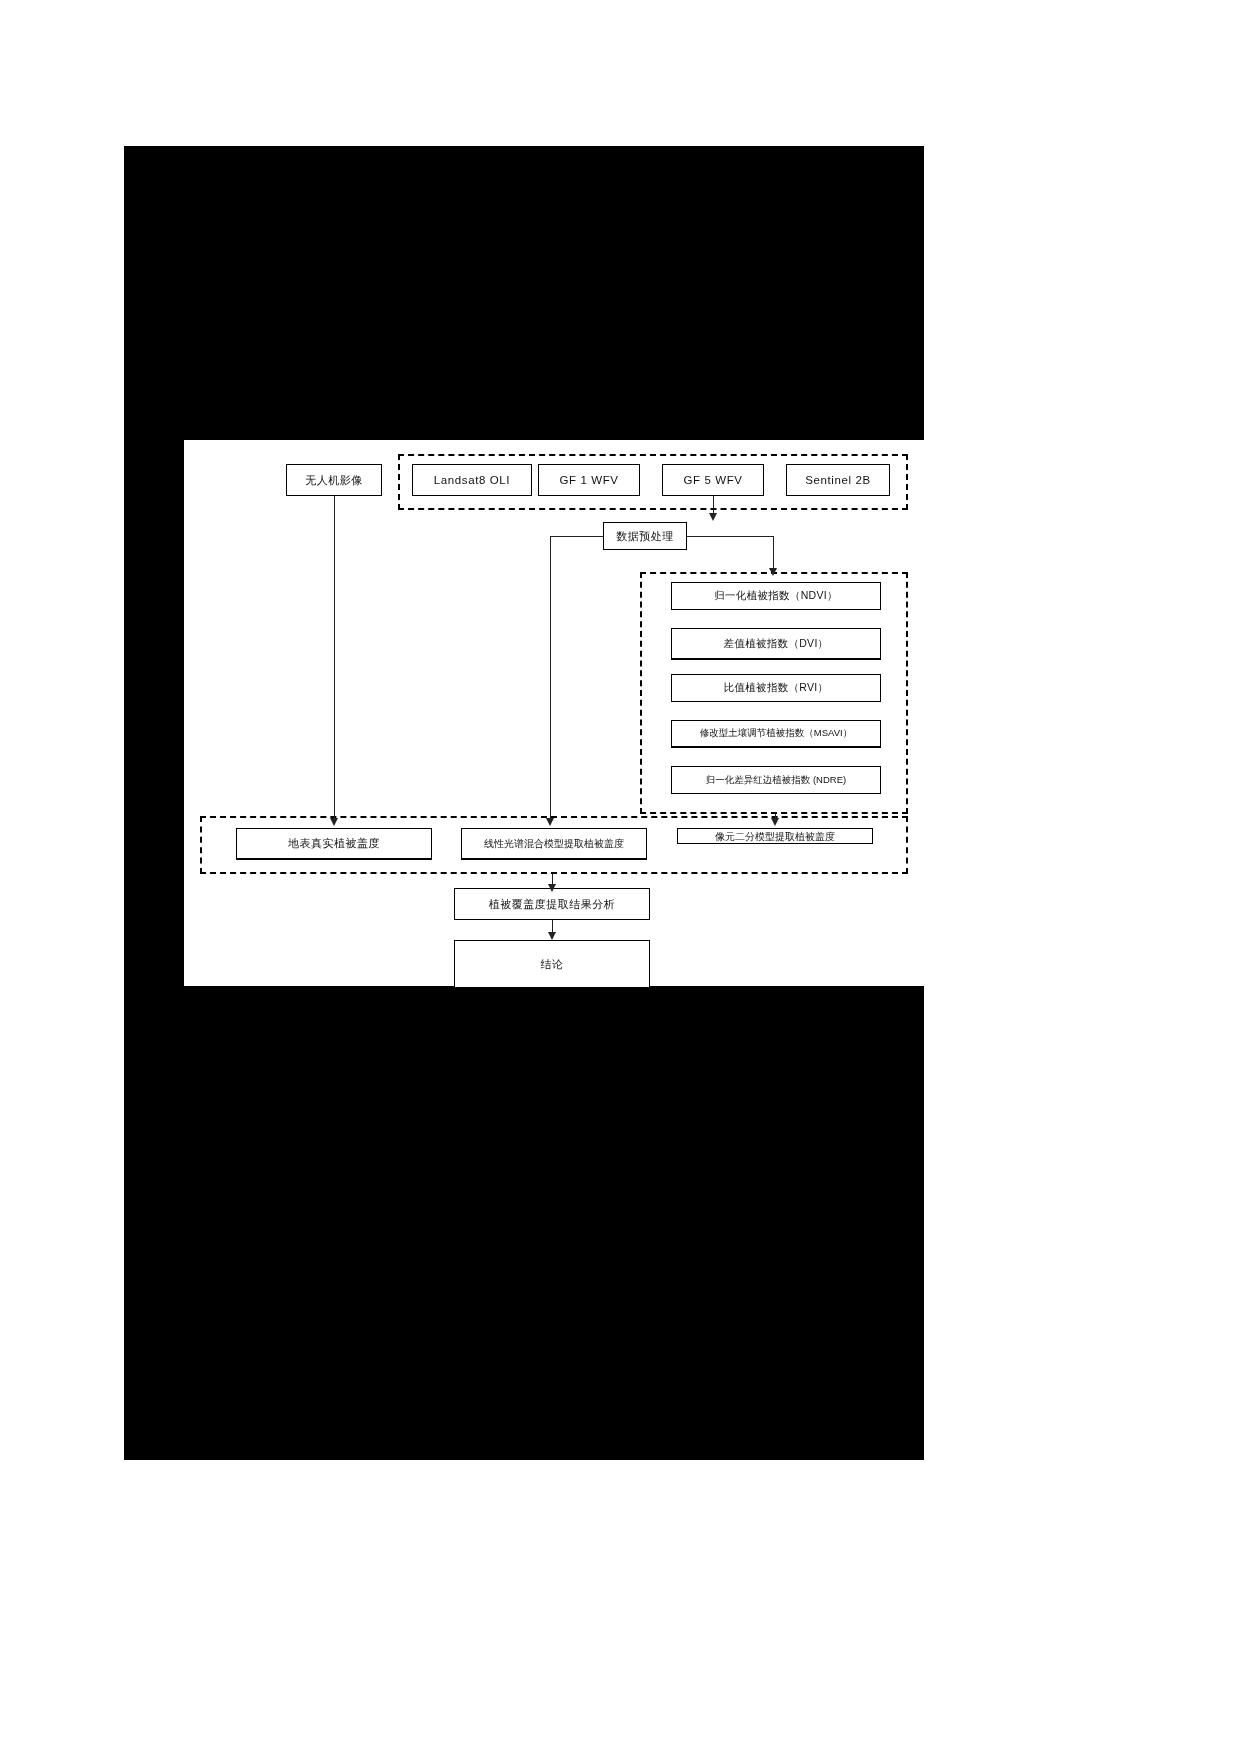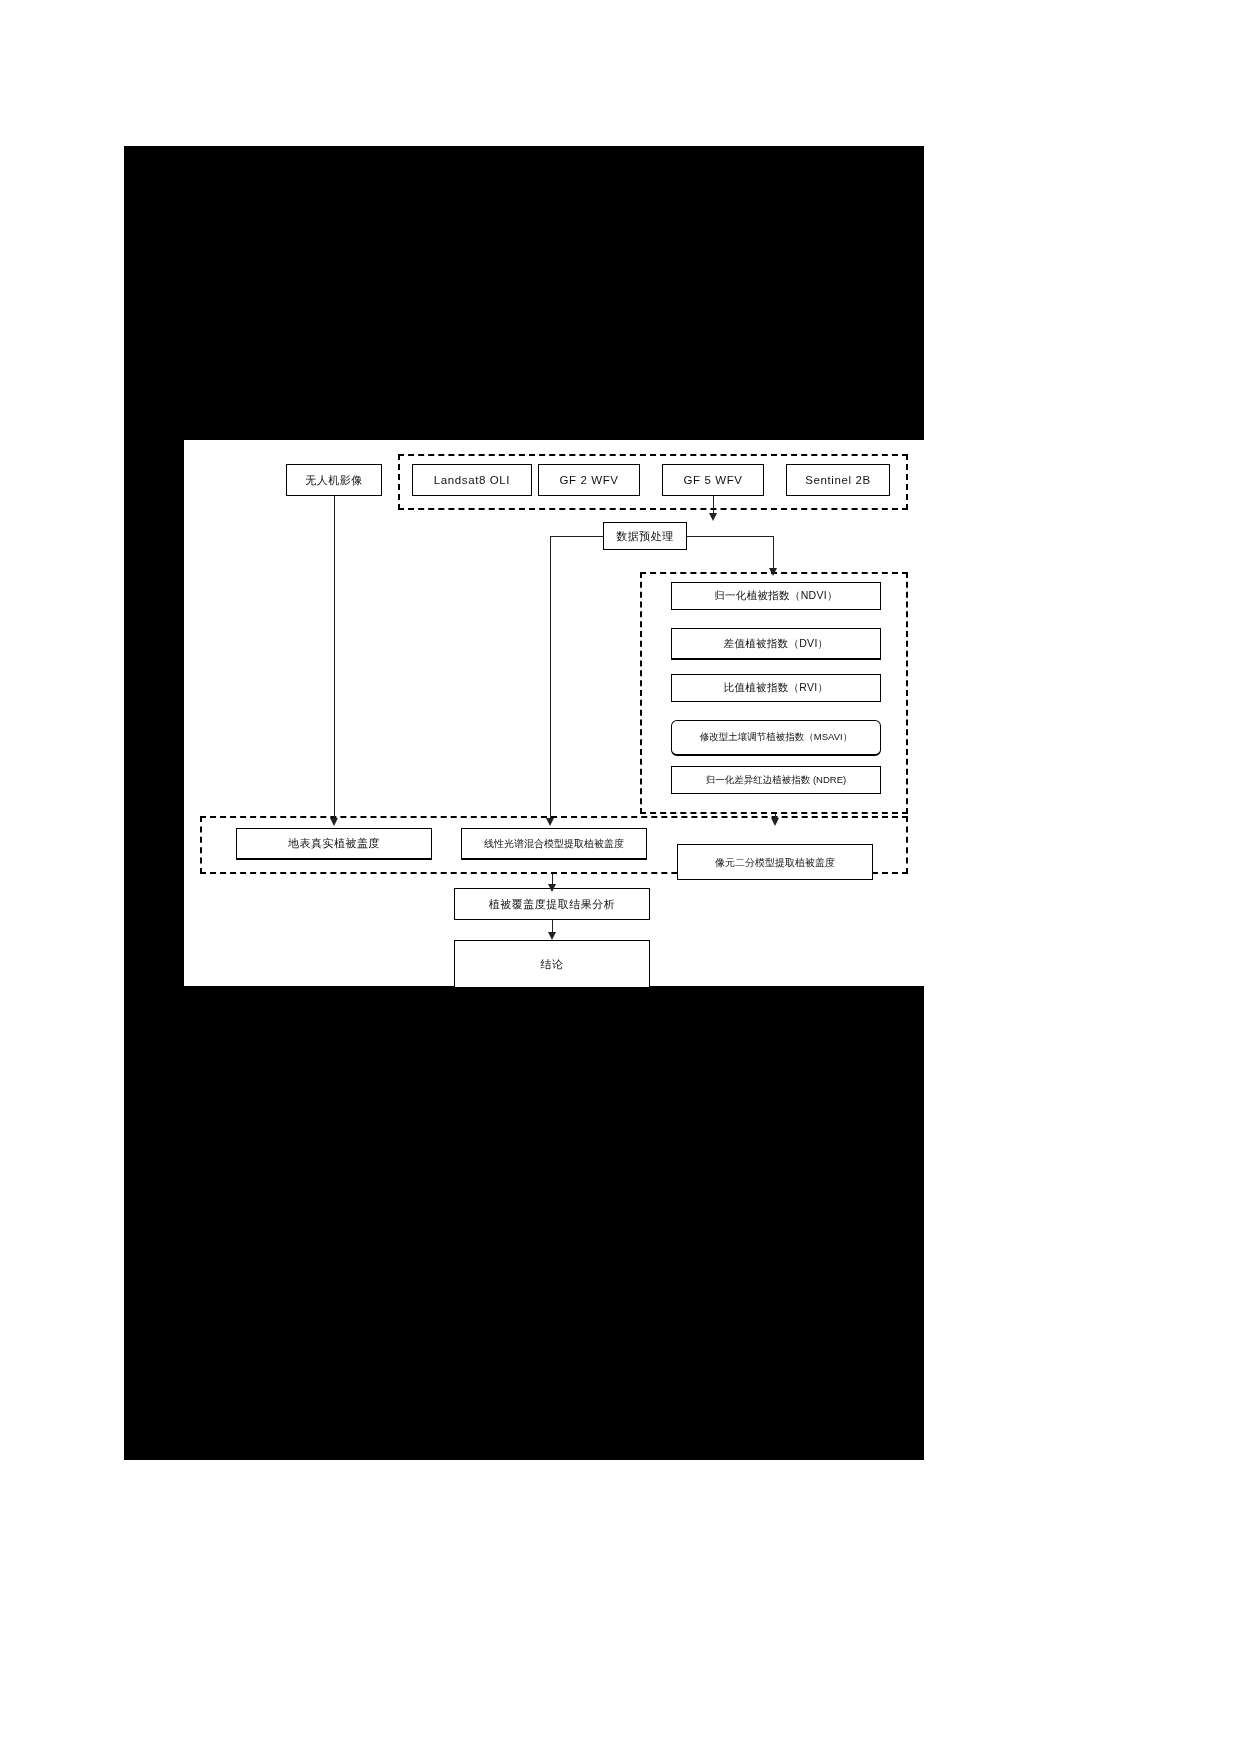--- a/index.html
+++ b/index.html
@@ -86,21 +86,21 @@
 
     <div class="box cn" style="left:102px; top:24px; width:96px; height:32px;">
       <span>无人机影像</span>
     </div>
 
     <div class="box en" style="left:228px; top:24px; width:120px; height:32px;">
       <span>Landsat8 OLI</span>
     </div>
 
     <div class="box en" style="left:354px; top:24px; width:102px; height:32px;">
-      <span>GF 2 WFV</span>
+      <span>GF 1 WFV</span>
     </div>
 
     <div class="box en" style="left:478px; top:24px; width:102px; height:32px;">
       <span>GF 5 WFV</span>
     </div>
 
     <div class="box en" style="left:602px; top:24px; width:104px; height:32px;">
       <span>Sentinel 2B</span>
     </div>
 
@@ -113,37 +113,37 @@
     </div>
 
     <div class="box idx thick" style="left:487px; top:188px; width:210px; height:32px;">
       <span>差值植被指数（DVI）</span>
     </div>
 
     <div class="box idx" style="left:487px; top:234px; width:210px; height:28px;">
       <span>比值植被指数（RVI）</span>
     </div>
 
-    <div class="box thick" style="left:487px; top:280px; width:210px; height:36px; font-size:9.5px; letter-spacing:0px;border-radius:6px;">
+    <div class="box thick" style="left:487px; top:280px; width:210px; height:28px; font-size:9.5px; letter-spacing:0px;">
       <span>修改型土壤调节植被指数（MSAVI）</span>
     </div>
 
     <div class="box" style="left:487px; top:326px; width:210px; height:28px; font-size:9.5px; letter-spacing:0px;">
       <span>归一化差异红边植被指数 (NDRE)</span>
     </div>
 
     <div class="box cn thick" style="left:52px; top:388px; width:196px; height:32px;">
       <span>地表真实植被盖度</span>
     </div>
 
     <div class="box thick" style="left:277px; top:388px; width:186px; height:32px; font-size:10px;">
       <span>线性光谱混合模型提取植被盖度</span>
     </div>
 
-    <div class="box" style="left:493px; top:388px; width:196px; height:36px; font-size:10px;margin-top:16px;">
+    <div class="box" style="left:493px; top:388px; width:196px; height:16px; font-size:10px;">
       <span>像元二分模型提取植被盖度</span>
     </div>
 
     <div class="box cn" style="left:270px; top:448px; width:196px; height:32px;">
       <span>植被覆盖度提取结果分析</span>
     </div>
 
     <div class="box cn" style="left:270px; top:500px; width:196px; height:48px;">
       <span>结论</span>
     </div>

